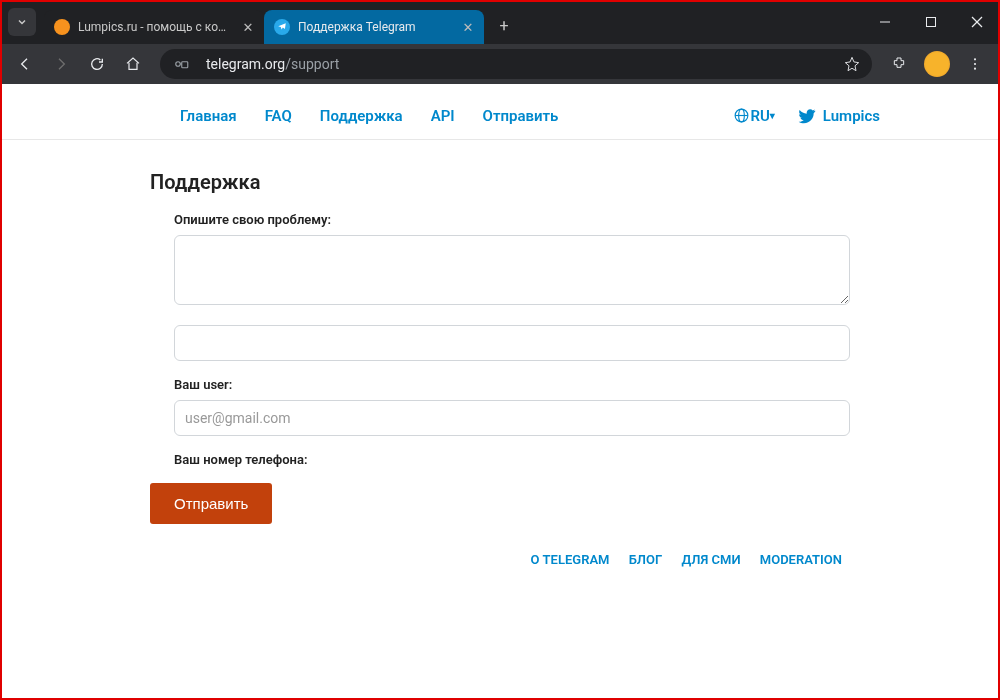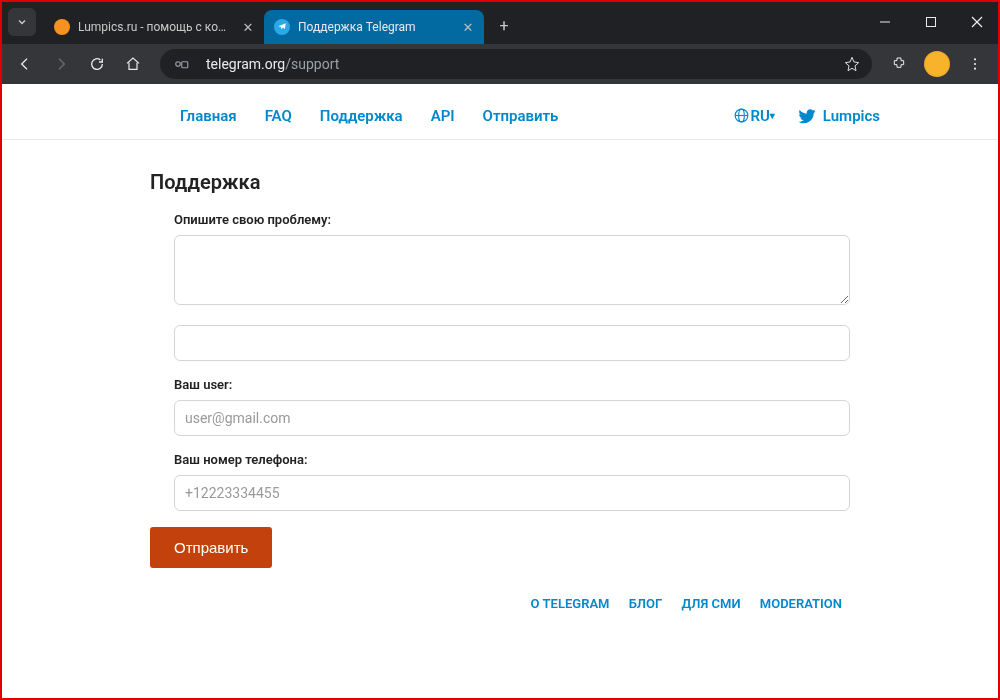--- a/index.html
+++ b/index.html
@@ -293,21 +293,20 @@
       <input type="text" style="">
     </div>
 
     <div class="field">
       <label>Ваш user:</label>
       <input type="text" placeholder="user@gmail.com" style="">
     </div>
 
     <div class="field">
       <label>Ваш номер телефона:</label>
-      <input type="text" placeholder="+12223334455" style="">
     </div>
 
     <button class="submit-btn">Отправить</button>
 
     <div class="footer">
       <a>О TELEGRAM</a>
       <a>БЛОГ</a>
       <a>ДЛЯ СМИ</a>
       <a>MODERATION</a>
     </div>

